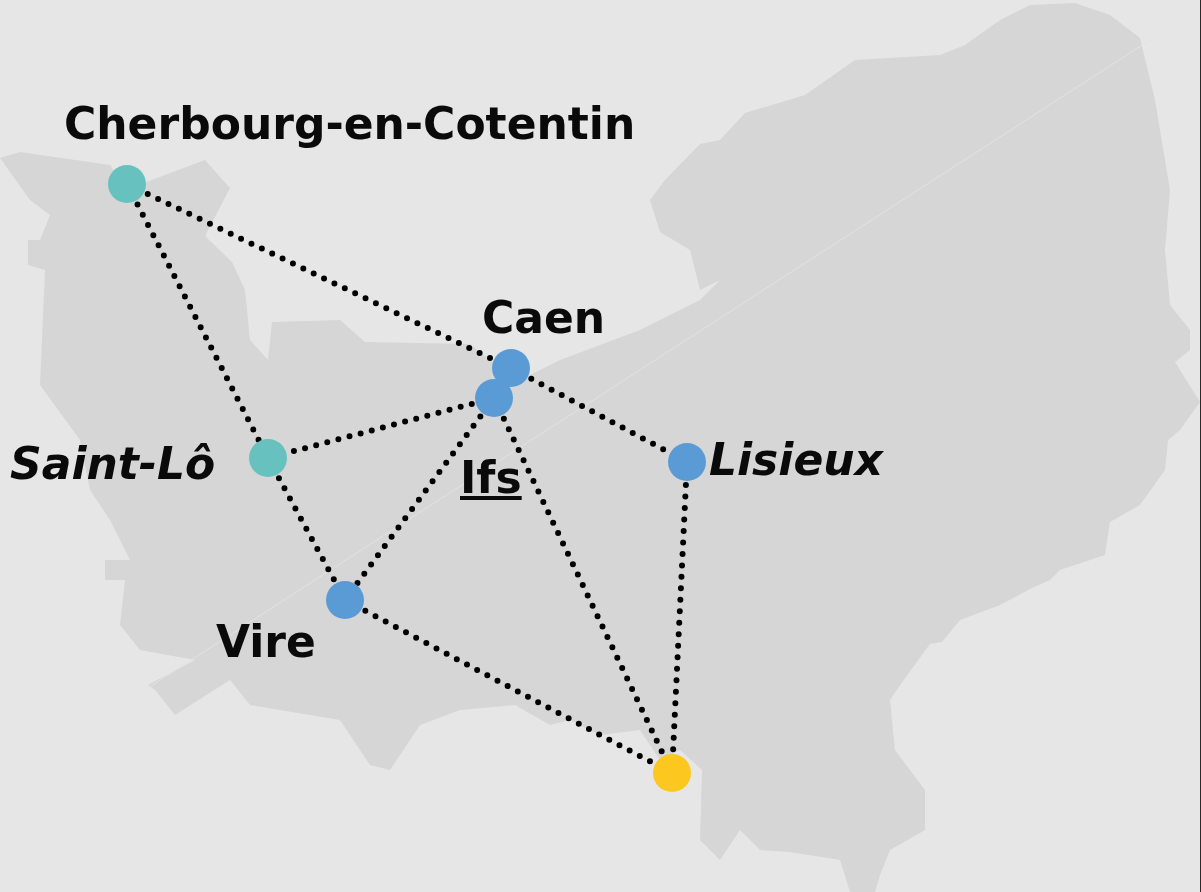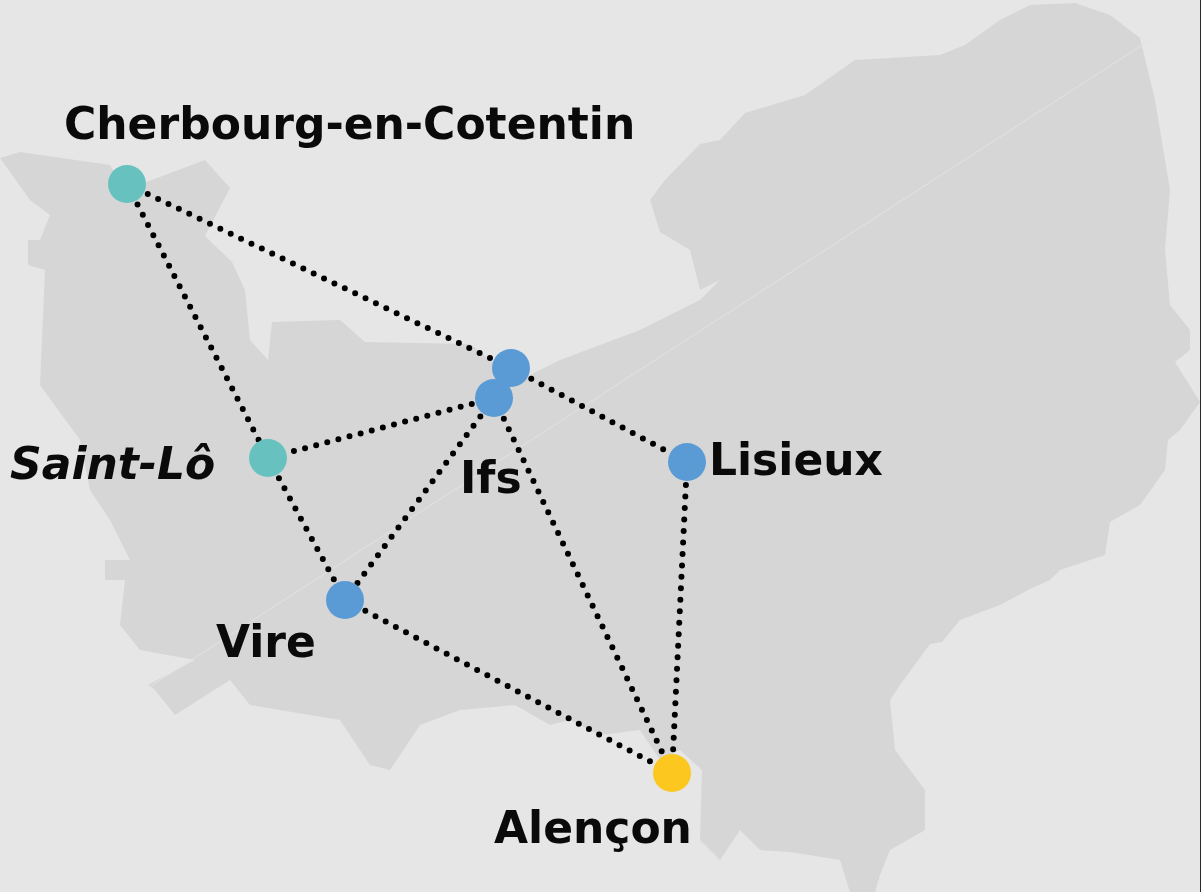--- a/index.html
+++ b/index.html
@@ -60,20 +60,20 @@
         <circle cx="511" cy="368" r="19" fill="#5b9bd5"></circle>
         <circle cx="494" cy="398" r="19" fill="#5b9bd5"></circle>
         <circle cx="268" cy="458" r="19" fill="#67c2bf"></circle>
         <circle cx="687" cy="462" r="19" fill="#5b9bd5"></circle>
         <circle cx="345" cy="600" r="19" fill="#5b9bd5"></circle>
         <circle cx="672" cy="773" r="19" fill="#fcc71f"></circle>
       </g>
   </svg>
 
   <div class="label" style="left:64px; top:102px;">Cherbourg-en-Cotentin</div>
-  <div class="label" style="left:460px; top:456px;">Ifs</div>
+  <div class="label" style="left:482px; top:296px;">Caen</div>
+  <div class="label" style="left:460px; top:456px;text-decoration:underline;">Ifs</div>
   <div class="label" style="left:10px; top:442px;font-style:italic;">Saint-Lô</div>
-  <div class="label" style="left:709px; top:438px;">Lisieux</div>
+  <div class="label" style="left:709px; top:438px;font-style:italic;">Lisieux</div>
   <div class="label" style="left:216px; top:620px;">Vire</div>
-  <div class="label" style="left:494px; top:806px;">Alençon</div>
 
   <div class="right-edge"></div>
 </div>
 
 </body></html>

